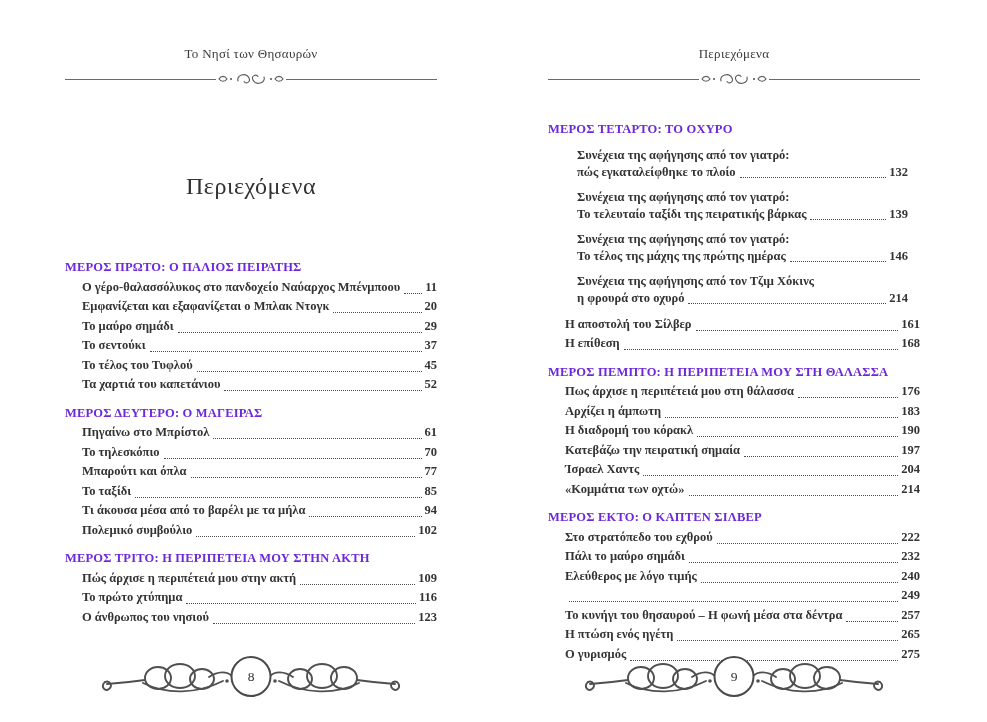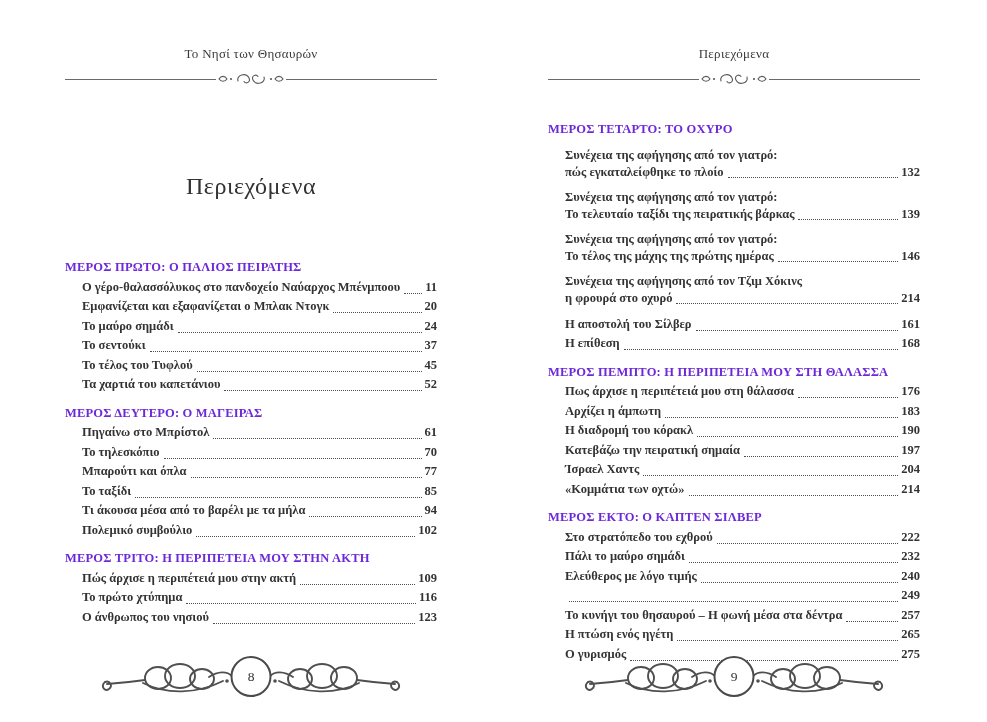--- a/index.html
+++ b/index.html
@@ -28,21 +28,21 @@
   #page-left .toc{margin-top:58px;}
   #page-right .toc{margin-top:34px;}
 
   .toc-section{margin-top:9px;}
   .toc-section:first-child{margin-top:0;}
   .toc-heading{
     font-size:12.5px;font-weight:700;line-height:19.5px;color:#6d28d9;letter-spacing:.2px;
   }
   .toc-entry{padding-left:17px;font-size:12.5px;font-weight:700;color:#333;}
   .toc-entry .entry-row{display:flex;align-items:flex-end;line-height:19.5px;}
-  .toc-entry.multi{margin:7px 0;}
+  .toc-entry.multi{margin:7px 12px;}
   .toc-entry.multi .entry-row{line-height:17.5px;}
   .entry-text{white-space:nowrap;}
   .toc-leader{
     flex:1 1 auto;min-width:8px;margin:0 3px 3.5px 4px;
     border-bottom:1.6px dotted #4c4c4c;
   }
   .toc-page{white-space:nowrap;}
 
   .footer{
     position:absolute;top:648px;left:50%;transform:translateX(-50%);
@@ -92,21 +92,21 @@
           <div class="entry-row">
             <span class="entry-text">Εμφανίζεται και εξαφανίζεται ο Μπλακ Ντογκ</span>
             <span class="toc-leader"></span>
             <span class="toc-page">20</span>
           </div>
         </div>
         <div class="toc-entry">
           <div class="entry-row">
             <span class="entry-text">Το μαύρο σημάδι</span>
             <span class="toc-leader"></span>
-            <span class="toc-page">24</span>
+            <span class="toc-page">29</span>
           </div>
         </div>
         <div class="toc-entry">
           <div class="entry-row">
             <span class="entry-text">Το σεντούκι</span>
             <span class="toc-leader"></span>
             <span class="toc-page">37</span>
           </div>
         </div>
         <div class="toc-entry">

